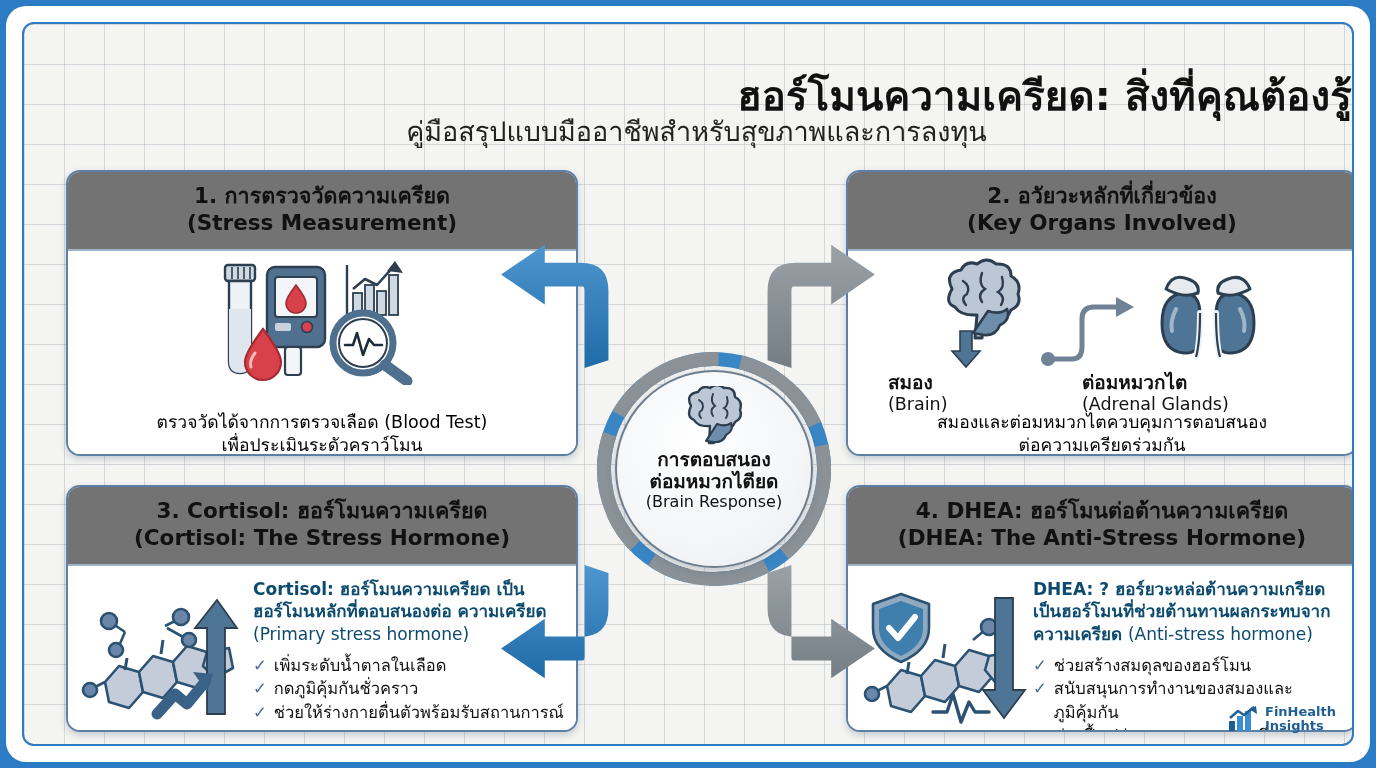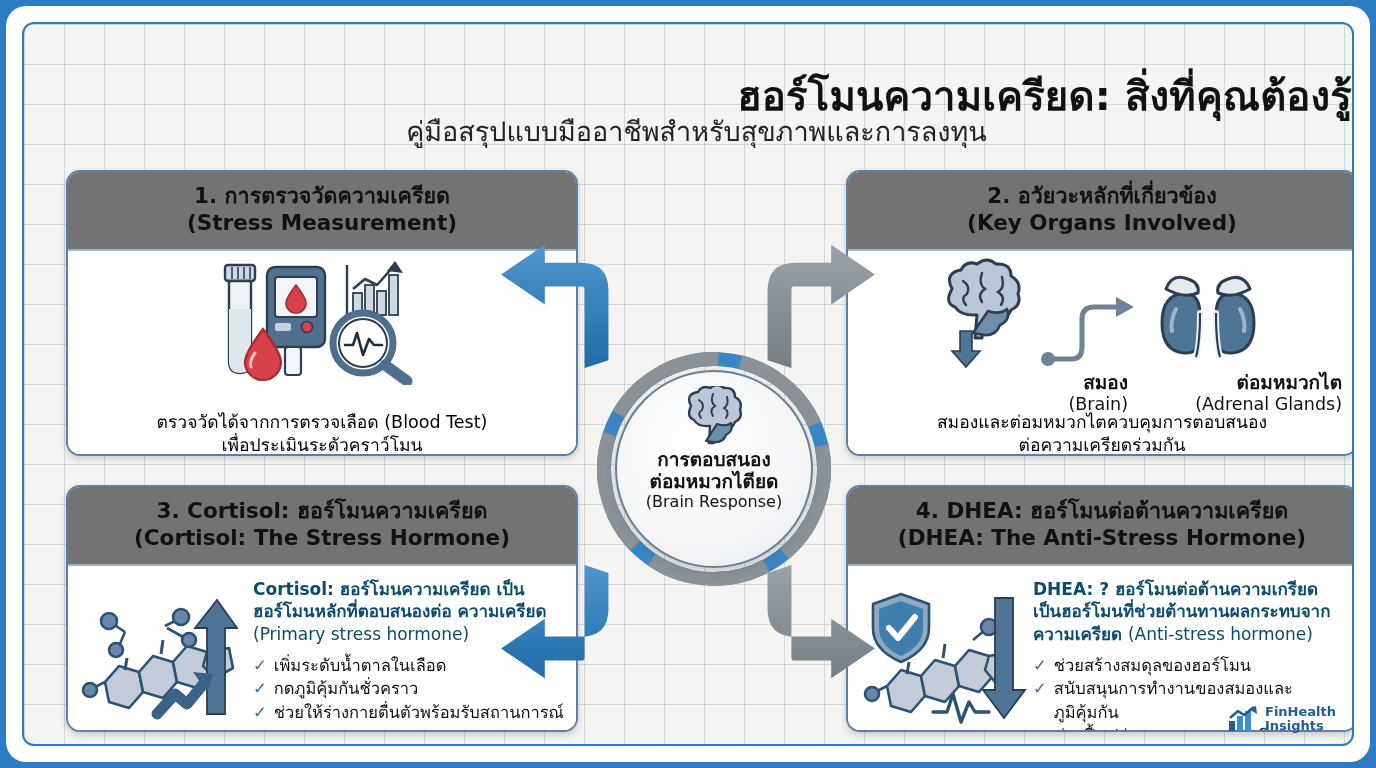--- a/index.html
+++ b/index.html
@@ -60,21 +60,21 @@
   #card4{left:822px;top:461px;height:243px;}
 
   .caption{
     position:absolute;left:10px;right:10px;bottom:12px;text-align:center;
     font-size:17.5px;color:#000000;line-height:1.3;
   }
   .icon-wrap{position:absolute;left:0;right:0;top:6px;display:flex;justify-content:center;}
 
   
   .organ-row{position:absolute;left:0;right:0;top:4px;height:118px;}
-  .organ-lbl{position:absolute;text-align:right;font-weight:bold;font-size:19px;color:#111;line-height:1.2;}
+  .organ-lbl{position:absolute;text-align:left;font-weight:bold;font-size:19px;color:#111;line-height:1.2;}
   .organ-lbl .en{display:block;font-weight:normal;font-size:17.5px;}
 
   
   .split{display:flex;height:100%;padding:8px 10px 6px;box-sizing:border-box;}
   .split .ico{flex:0 0 175px;display:flex;align-items:center;justify-content:center;}
   .split .txt{flex:1;display:flex;flex-direction:column;justify-content:flex-start;padding-top:4px;}
   .lead{font-size:17px;font-weight:bold;color:#0c4a6e;line-height:1.32;}
   .lead .norm{font-weight:normal;}
   .bullets{margin-top:9px;}
   .bullet{font-size:16.5px;color:#111;line-height:1.42;display:flex;gap:7px;align-items:flex-start;}
@@ -374,21 +374,21 @@
             <g>
               <polyline points="72,126 86,126 92,108 100,136 108,116 114,126 128,126" fill="none" stroke="#2c5273" stroke-width="3.4" stroke-linejoin="round" stroke-linecap="round"></polyline>
             </g>
             <g>
               <path d="M140 12 L158 12 L158 104 L170 104 L149 132 L128 104 L140 104 Z" fill="#4e7596" stroke="#2c3e50" stroke-width="1.8" transform="translate(-6,0)"></path>
             </g>
           </svg>
         </div>
         <div class="txt">
           <div class="lead">
-            <span>DHEA: ? ฮอร์โมนต่อต้านความเกรียด เป็นฮอร์โมนที่ช่วยต้านทานผลกระทบจาก ความเครียด</span>
+            <span>DHEA: ? ฮอร์ยวะหล่อต้านความเกรียด เป็นฮอร์โมนที่ช่วยต้านทานผลกระทบจาก ความเครียด</span>
             <span class="norm">(Anti-stress hormone)</span>
           </div>
           <div class="bullets">
             <div class="bullet">
               <span class="tick">✓</span>
               <span>ช่วยสร้างสมดุลของฮอร์โมน</span>
             </div>
             <div class="bullet">
               <span class="tick">✓</span>
               <span>สนับสนุนการทำงานของสมองและภูมิคุ้มกัน</span>

